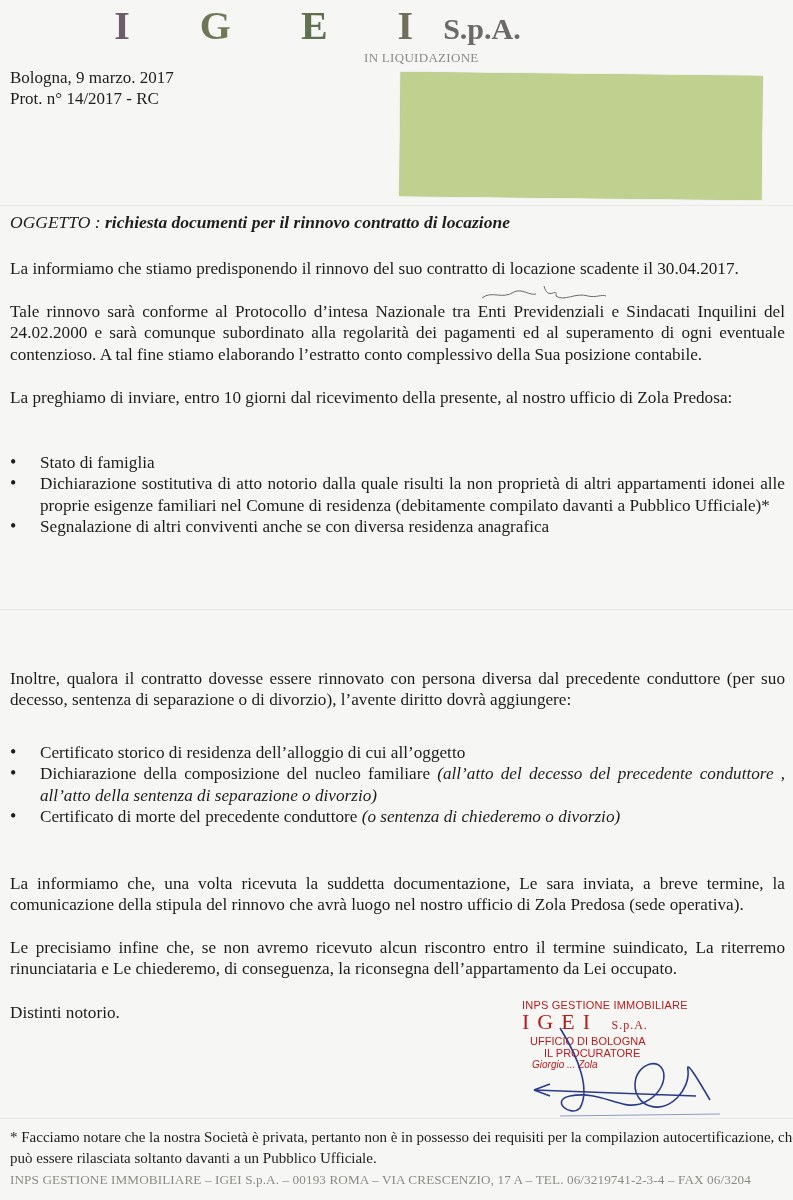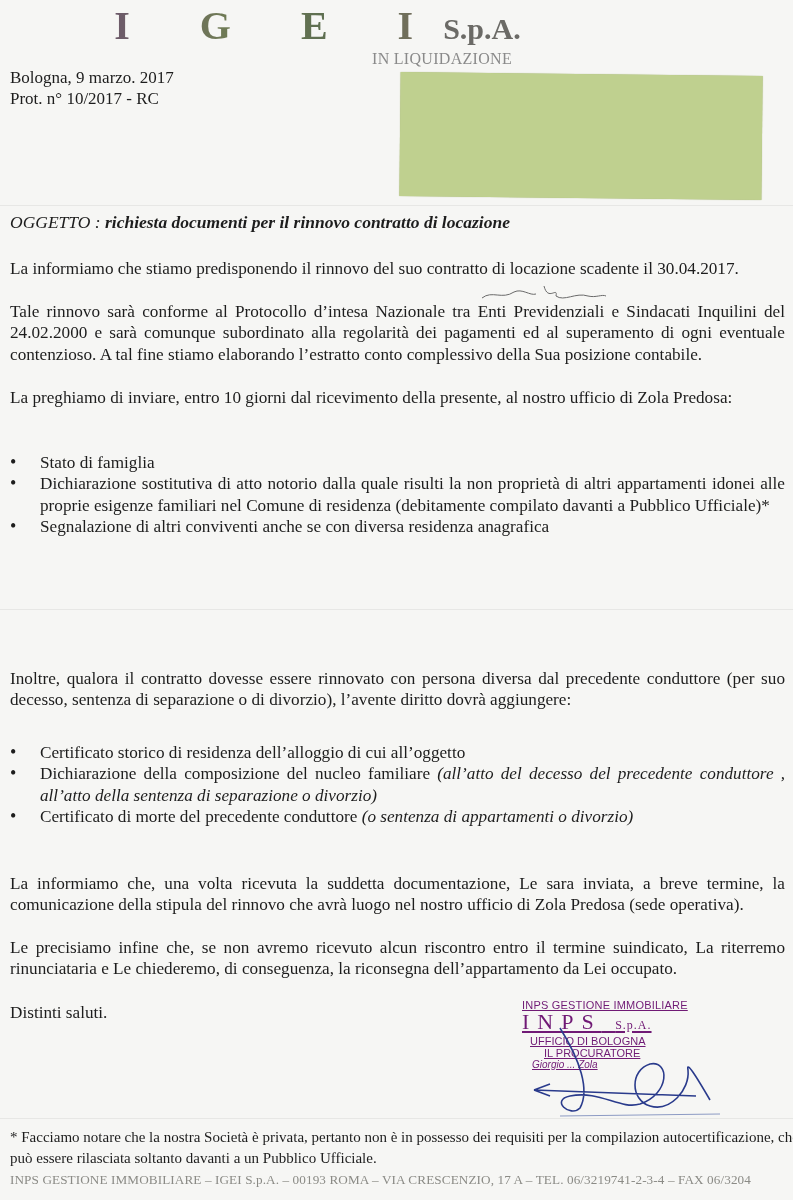--- a/index.html
+++ b/index.html
@@ -10,32 +10,32 @@
     color: #1d1d1d;
   }
   .abs { position: absolute; }
   .logo {
     left: 0; width: 635px; top: 2px; text-align: center;
     font-family: "Liberation Serif", serif; font-weight: bold;
     font-size: 40px; letter-spacing: 30px; color: #6b6a5d;
   }
   .logo .main { background: linear-gradient(90deg,#6d5a6a,#6f7a55,#5d6e50,#7a6f60); -webkit-background-clip: text; background-clip: text; color: transparent; }
   .logo .spa { font-size: 30px; letter-spacing: 0; margin-left: 0px; color: #6b6a66; }
-  .liquid { left: 372px; top: 50px; font-size: 16px; color: #8a8a8a; letter-spacing: 0.3px; }
+  .liquid { left: 364px; top: 50px; font-size: 13px; color: #8a8a8a; letter-spacing: 0.3px; }
   .date { left: 10px; top: 67px; font-size: 17px; line-height: 21px; }
   .green-label { left: 400px; top: 74px; width: 362px; height: 124px; background: #bfd08f; transform: rotate(0.6deg); box-shadow: 0 0 1px #9fae70; }
   .text { font-size: 17.2px; line-height: 21.4px; }
   .para { left: 10px; width: 775px; text-align: justify; }
   .subject { left: 10px; top: 212px; font-size: 17.5px; font-style: italic; }
   .subject b { font-weight: bold; }
   ul.bul { list-style: none; margin: 0; padding: 0; position: absolute; left: 10px; width: 775px; }
   ul.bul li { position: relative; padding-left: 30px; text-align: justify; }
   ul.bul li::before { content: "\2022"; position: absolute; left: 0; top: 0; font-size: 18px; }
   .it { font-style: italic; }
-  .stamp { left: 522px; top: 999px; width: 220px; height: 105px; color: #701a75; font-family: "Liberation Sans", sans-serif; text-decoration: underline; }
+  .stamp { left: 522px; top: 999px; width: 220px; height: 105px; color: #b91c1c; font-family: "Liberation Sans", sans-serif; }
   .stamp .l1 { font-size: 11px; letter-spacing: 0.2px; }
   .stamp .l2 { font-family: "Liberation Serif", serif; font-size: 22px; letter-spacing: 8px; margin-top: -2px; }
   .stamp .l2 span { font-size: 12px; letter-spacing: 1px; }
   .stamp .l3 { font-size: 11px; margin-left: 8px; }
   .stamp .l4 { font-size: 11px; margin-left: 22px; }
   .stamp .l5 { font-size: 10px; font-style: italic; margin-left: 10px; }
   .sig { left: 520px; top: 1020px; width: 220px; height: 100px; }
   .fold { left: 0; width: 793px; height: 1px; background: rgba(0,0,0,0.06); }
   .footnote { left: 10px; top: 1127px; width: 800px; font-size: 15px; line-height: 21px; }
   .footer { left: 10px; top: 1172px; width: 800px; white-space: nowrap; font-size: 13.2px; color: #8b8b86; letter-spacing: 0.1px; }
@@ -44,21 +44,21 @@
 </head>
 <body>
 
 <div class="abs logo">
   <span class="main">I G E I</span><span class="spa">S.p.A.</span>
 </div>
 <div class="abs liquid">IN LIQUIDAZIONE</div>
 
 <div class="abs date">
   <div>Bologna, 9 marzo. 2017</div>
-  <div>Prot. n° 10/2017 - RC</div>
+  <div>Prot. n° 14/2017 - RC</div>
 </div>
 
 <div class="abs green-label"></div>
 
 <div class="abs fold" style="top:205px"></div>
 
 <div class="abs subject">
   <span>OGGETTO : </span><b>richiesta documenti per il rinnovo contratto di locazione</b>
 </div>
 
@@ -77,30 +77,30 @@
   <li>Segnalazione di altri conviventi anche se con diversa residenza anagrafica</li>
 </ul>
 
 <div class="abs fold" style="top:609px"></div>
 
 <div class="abs para text" style="top:668px">Inoltre, qualora il contratto dovesse essere rinnovato con persona diversa dal precedente conduttore (per suo decesso, sentenza di separazione o di divorzio), l’avente diritto dovrà aggiungere:</div>
 
 <ul class="bul text" style="top:742px">
   <li><span>Certificato storico di residenza dell’alloggio di cui all’oggetto</span></li>
   <li><span>Dichiarazione della composizione del nucleo familiare </span><span class="it">(all’atto del decesso del precedente conduttore , all’atto della sentenza di separazione o divorzio)</span></li>
-  <li><span>Certificato di morte del precedente conduttore </span><span class="it">(o sentenza di appartamenti o divorzio)</span></li>
+  <li><span>Certificato di morte del precedente conduttore </span><span class="it">(o sentenza di chiederemo o divorzio)</span></li>
 </ul>
 
 <div class="abs para text" style="top:873px">La informiamo che, una volta ricevuta la suddetta documentazione, Le sara inviata, a breve termine, la comunicazione della stipula del rinnovo che avrà luogo nel nostro ufficio di Zola Predosa (sede operativa).</div>
 <div class="abs para text" style="top:937px">Le precisiamo infine che, se non avremo ricevuto alcun riscontro entro il termine suindicato, La riterremo rinunciataria e Le chiederemo, di conseguenza, la riconsegna dell’appartamento da Lei occupato.</div>
-<div class="abs text" style="left:10px;top:1002px">Distinti saluti.</div>
+<div class="abs text" style="left:10px;top:1002px">Distinti notorio.</div>
 
 <div class="abs stamp">
   <div class="l1">INPS GESTIONE IMMOBILIARE</div>
-  <div class="l2"><span style="font-size:22px;letter-spacing:8px">INPS</span> <span>S.p.A.</span></div>
+  <div class="l2"><span style="font-size:22px;letter-spacing:8px">IGEI</span> <span>S.p.A.</span></div>
   <div class="l3">UFFICIO DI BOLOGNA</div>
   <div class="l4">IL PROCURATORE</div>
   <div class="l5">Giorgio ... Zola</div>
 </div>
 
 <svg class="abs sig" viewBox="0 0 220 100">
   <path d="M14 70 L 176 76 M40 8 C 60 40, 70 70, 60 88 C 50 98, 30 80, 50 76 C 80 70, 100 90, 120 84 C 150 74, 150 40, 130 44 C 110 50, 110 80, 130 86 C 150 92, 170 70, 168 50 C 166 40, 176 56, 190 80 M14 70 L 30 64 M14 70 L 30 76" stroke="#2a3b8c" stroke-width="1.6" fill="none"></path>
   <path d="M40 96 L 200 94" stroke="#8d9bc4" stroke-width="1" fill="none"></path>
 </svg>
 

